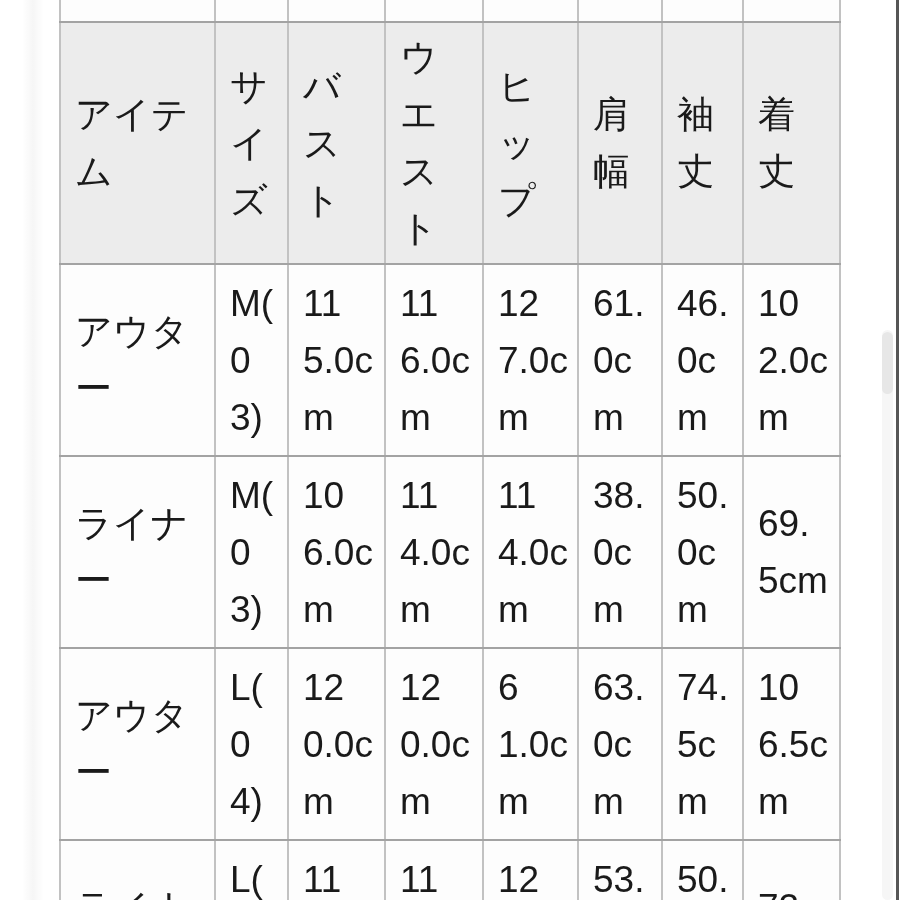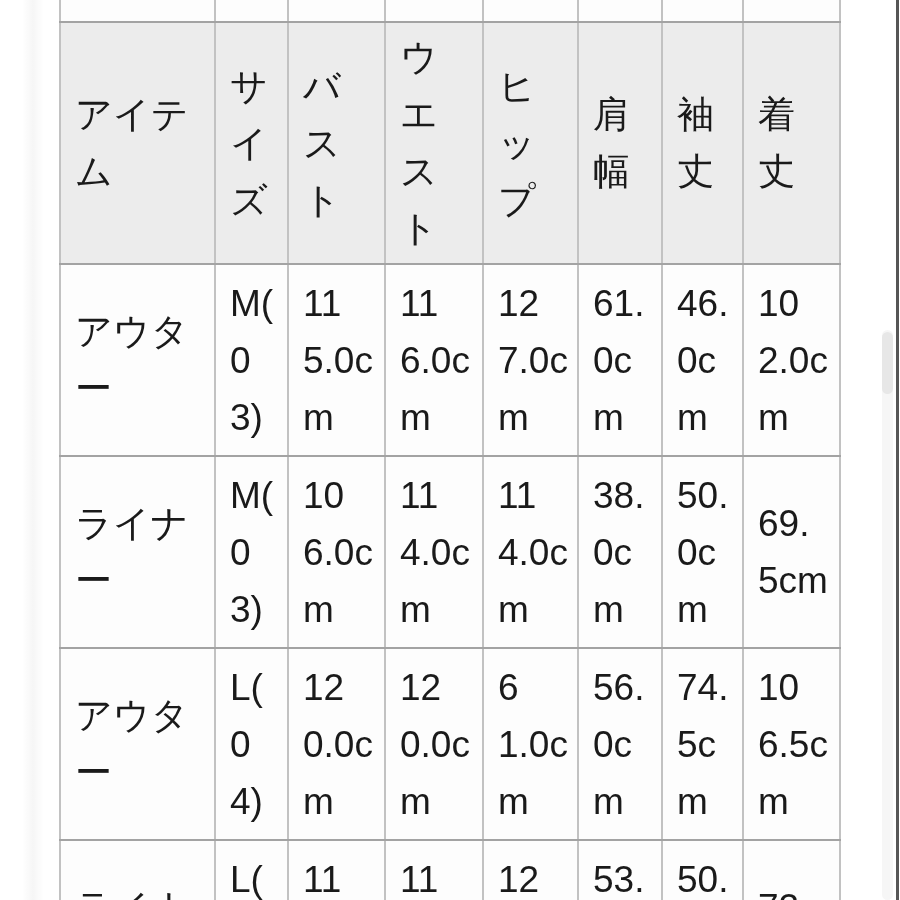--- a/index.html
+++ b/index.html
@@ -172,21 +172,21 @@
 4)</td>
         <td>12
 0.0c
 m</td>
         <td>12
 0.0c
 m</td>
         <td>6
 1.0c
 m</td>
-        <td>56.
+        <td>63.
 0c
 m</td>
         <td>74.
 5c
 m</td>
         <td>10
 6.5c
 m</td>
       </tr>
       <tr class="body-row">

